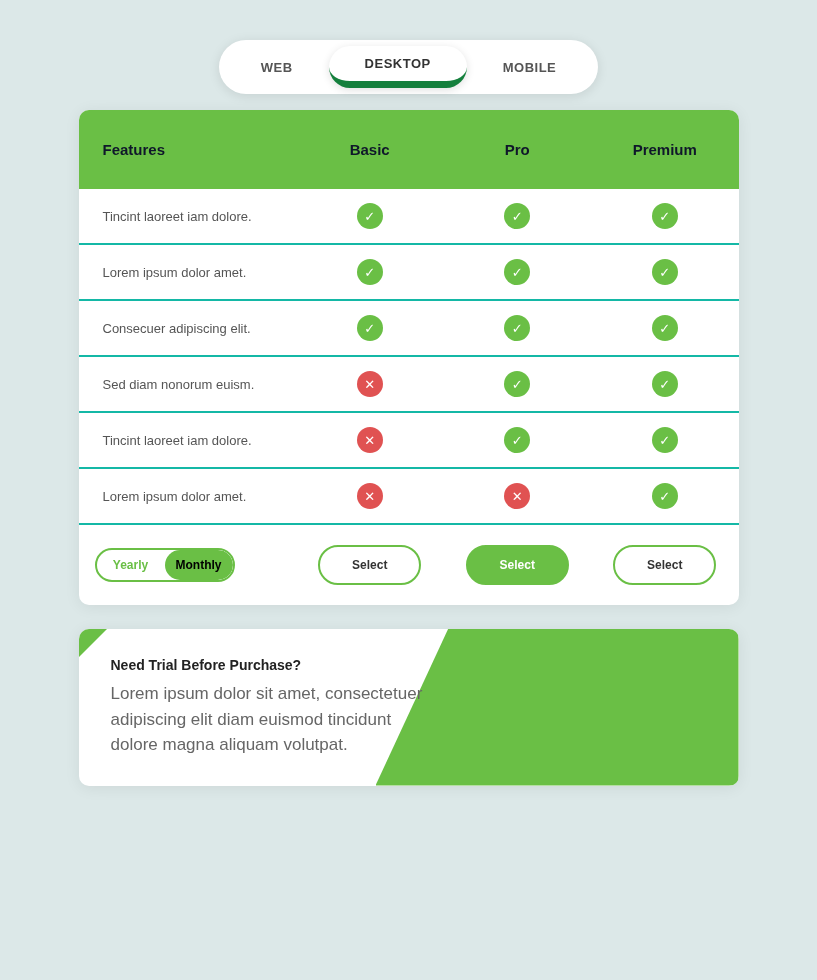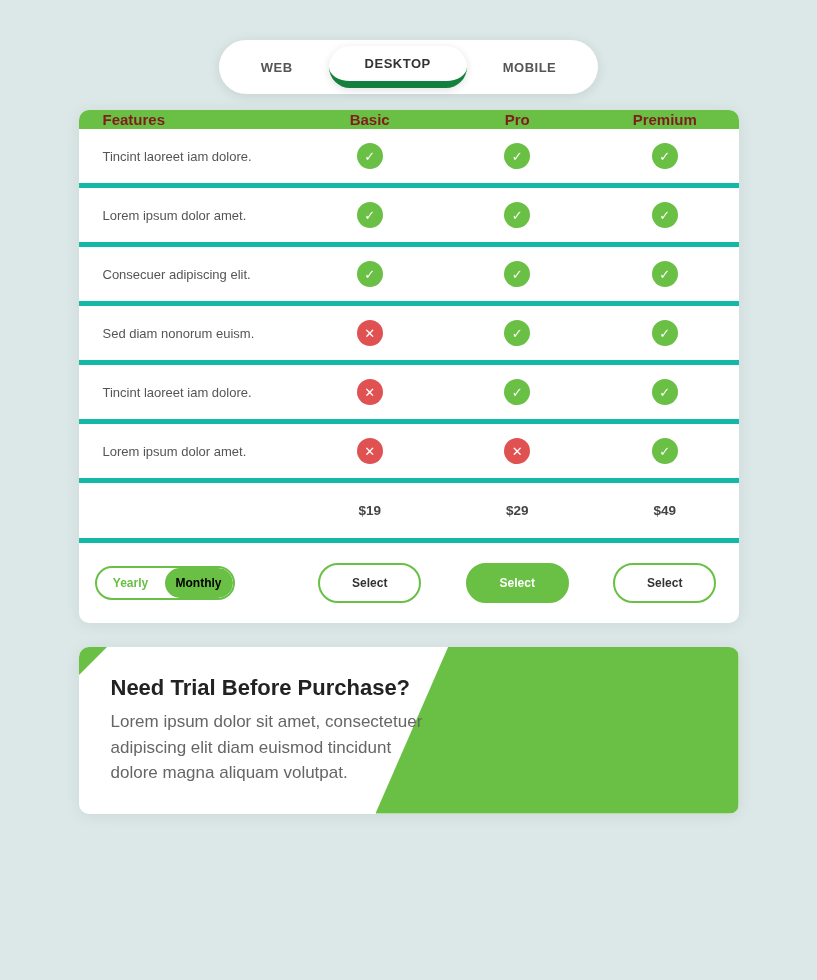--- a/index.html
+++ b/index.html
@@ -58,34 +58,34 @@
     .pricing-table {
       width: 100%;
       border-collapse: collapse;
     }
 
     .pricing-table thead tr {
       background: #6abf45;
     }
 
     .pricing-table thead th {
-      color: #7f1d1d;
+      color: #0f172a;
       font-size: 15px;
       font-weight: 700;
-      padding: 1px 12px;
+      padding: 31px 12px;
       text-align: center;
     }
 
     .pricing-table thead th:first-child {
       text-align: left;
       padding-left: 24px;
     }
 
     .pricing-table tbody tr {
-      border-bottom: 5px solid #14b8a6;
+      border-bottom: 2px solid #14b8a6;
     }
 
     .pricing-table tbody tr:last-child {
       border-bottom: none;
       margin-top: 11px;
     }
 
     .pricing-table tbody td {
       padding: 14px 12px;
       text-align: center;
@@ -224,21 +224,21 @@
       z-index: 0;
     }
 
     .trial-banner-content {
       position: relative;
       z-index: 1;
       max-width: 55%;
     }
 
     .trial-banner-title {
-      font-size: 22px;
+      font-size: 14px;
       font-weight: 800;
       color: #222;
       margin-bottom: 8px;
     }
 
     .trial-banner-desc {
       font-size: 17px;
       color: #666;
       line-height: 1.5;
     }
@@ -320,26 +320,20 @@
           <td><span class="cross-icon">✕</span></td>
           <td><span class="check-icon">✓</span></td>
           <td><span class="check-icon">✓</span></td>
         </tr>
         <tr>
           <td>Lorem ipsum dolor amet.</td>
           <td><span class="cross-icon">✕</span></td>
           <td><span class="cross-icon">✕</span></td>
           <td><span class="check-icon">✓</span></td>
         </tr>
-        <tr class="price-row">
-          <td></td>
-          <td>$19</td>
-          <td>$29</td>
-          <td>$49</td>
-        </tr>
         <tr class="btn-row">
           <td>
             <div class="billing-toggle">
               <button class="toggle-opt">Yearly</button>
               <button class="toggle-opt active">Monthly</button>
             </div>
           </td>
           <td><button class="select-btn select-btn-outline">Select</button></td>
           <td><button class="select-btn select-btn-filled">Select</button></td>
           <td><button class="select-btn select-btn-outline">Select</button></td>

